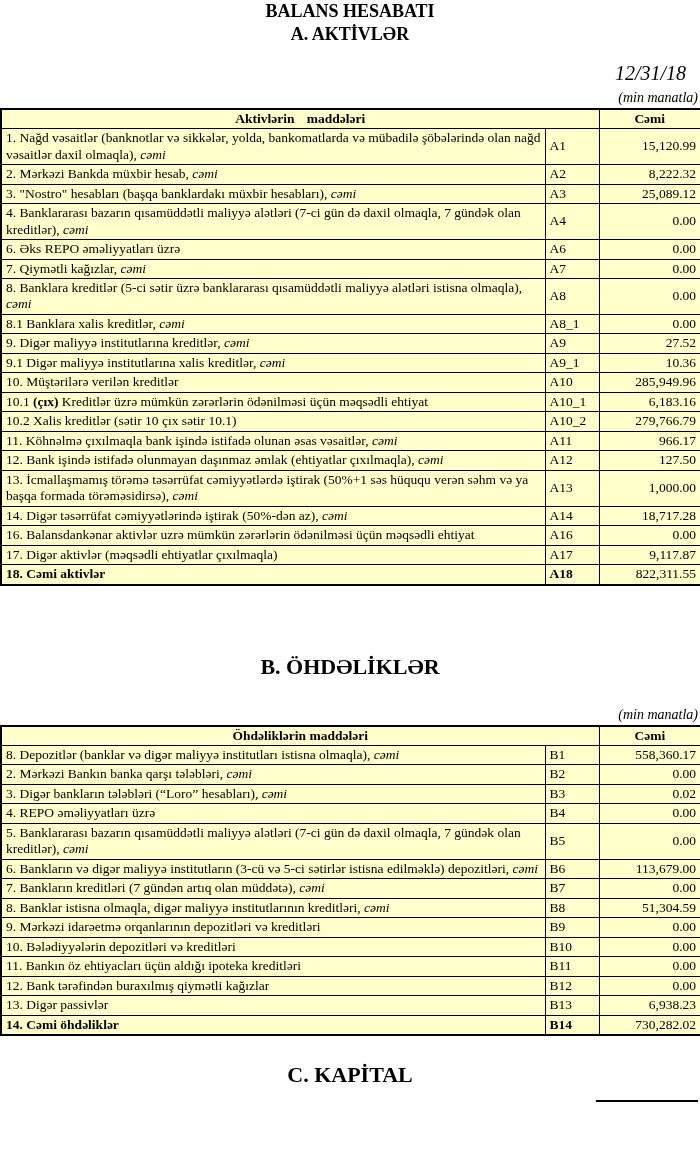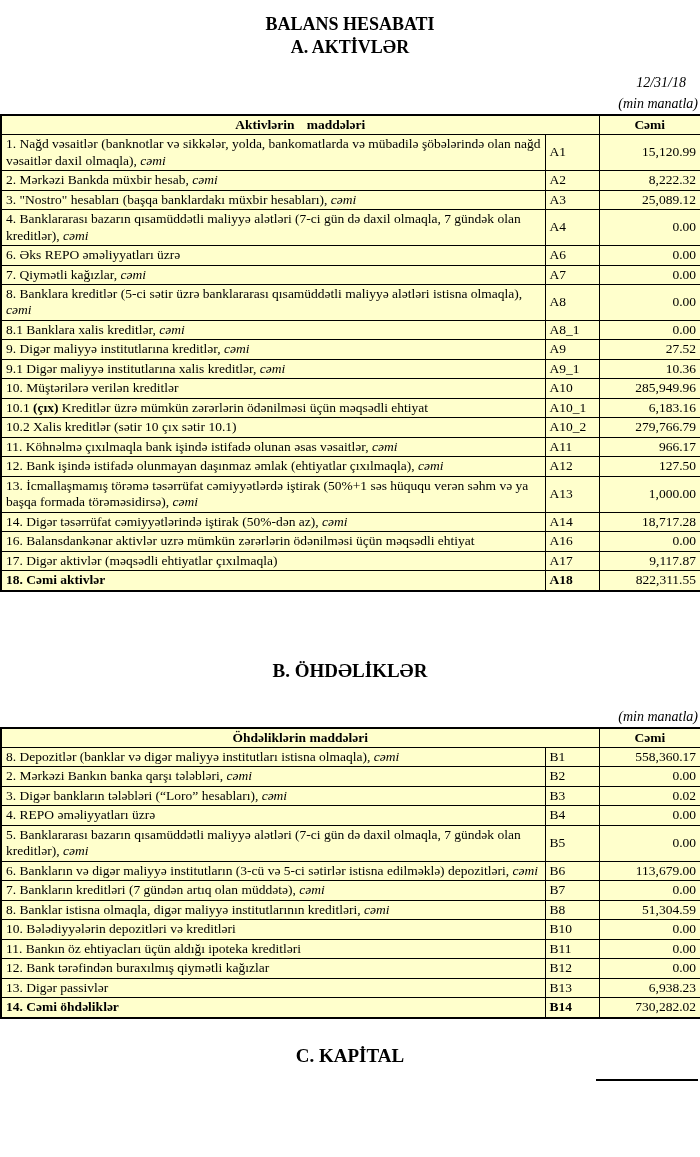--- a/index.html
+++ b/index.html
@@ -1,23 +1,23 @@
 <!DOCTYPE html>
 <html><head>
 <meta charset="utf-8">
 <style>
   * { box-sizing: border-box; }
   html, body { margin: 0; padding: 0; background: #ffffff; }
   body { font-family: "Liberation Serif", serif; color: #000; }
   .page { width: 700px; height: 1157px; overflow: hidden; background: #fff; position: relative; }
 
   .title { text-align: center; font-weight: bold; font-size: 18px; line-height: 1.3; }
-  .title-first { padding-top: 13px; }
-
-  .date-line { text-align: right; font-style: italic; font-size: 14px; padding: 15px 14px 0 0; }
+  .title-first { }
+
+  .date-line { text-align: right; font-style: italic; font-size: 20px; padding: 15px 14px 0 0; }
   .unit { text-align: right; font-style: italic; font-size: 14px; padding: 5px 2px 2px 0; }
 
   table.sheet { border-collapse: collapse; table-layout: fixed; width: 700px;
                 background: #FFFFCC; border: 2px solid #000; }
   .sheet th, .sheet td { border: 1px solid #000; padding: 1px 4px; font-size: 13.5px;
                          line-height: 1.22; vertical-align: middle; overflow: hidden; }
   .col-label { width: 544px; }
   .col-code  { width: 54px; }
   .col-value { width: 102px; }
 
@@ -26,21 +26,21 @@
   .h-amount { text-align: center; font-weight: bold; }
 
   .c-label { text-align: left; }
   .c-code  { }
   .c-value { text-align: right; padding-right: 5px; }
 
   .t-suffix { font-style: italic; }
   .t-strong { font-weight: bold; }
   .total-row .c-label, .total-row .c-code { font-weight: bold; }
 
-  .section-title { text-align: center; font-weight: bold; font-size: 19px; }
+  .section-title { text-align: center; font-weight: bold; font-size: 22px; }
   .section-b-title { margin: 68px 0 22px 0; }
   .section-c-title { margin: 26px 0 0 0; }
 
   .partial-line { width: 102px; margin: 12px 0 0 596px; border-top: 2px solid #000; height: 0; }
 </style>
 </head>
 <body>
 
 <div class="page">
 
@@ -216,20 +216,25 @@
           <td class="c-label"><span class="t-label">7. Bankların kreditləri (7 gündən artıq olan müddətə), </span><span class="t-suffix">cəmi</span></td>
           <td class="c-code">B7</td>
           <td class="c-value">0.00</td>
         </tr>
         <tr>
           <td class="c-label"><span class="t-label">8. Banklar istisna olmaqla, digər maliyyə institutlarının kreditləri, </span><span class="t-suffix">cəmi</span></td>
           <td class="c-code">B8</td>
           <td class="c-value">51,304.59</td>
         </tr>
         <tr>
+          <td class="c-label"><span class="t-label">9. Mərkəzi idarəetmə orqanlarının depozitləri və kreditləri</span></td>
+          <td class="c-code">B9</td>
+          <td class="c-value">0.00</td>
+        </tr>
+        <tr>
           <td class="c-label"><span class="t-label">10. Bələdiyyələrin depozitləri və kreditləri</span></td>
           <td class="c-code">B10</td>
           <td class="c-value">0.00</td>
         </tr>
         <tr>
           <td class="c-label"><span class="t-label">11. Bankın öz ehtiyacları üçün aldığı ipoteka kreditləri</span></td>
           <td class="c-code">B11</td>
           <td class="c-value">0.00</td>
         </tr>
         <tr>

